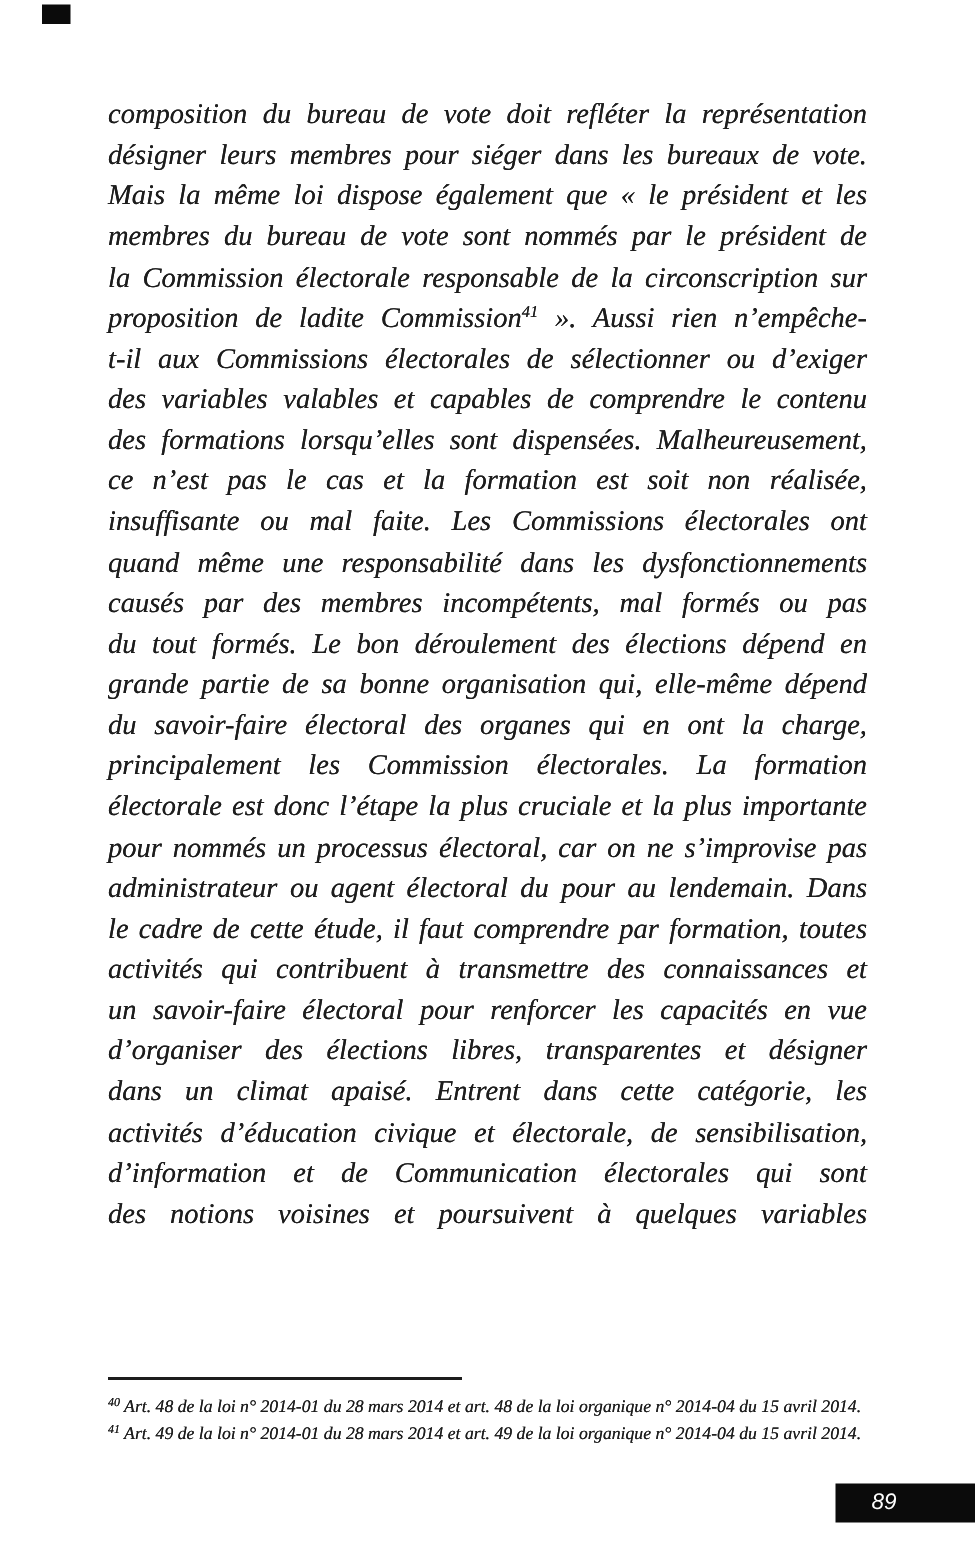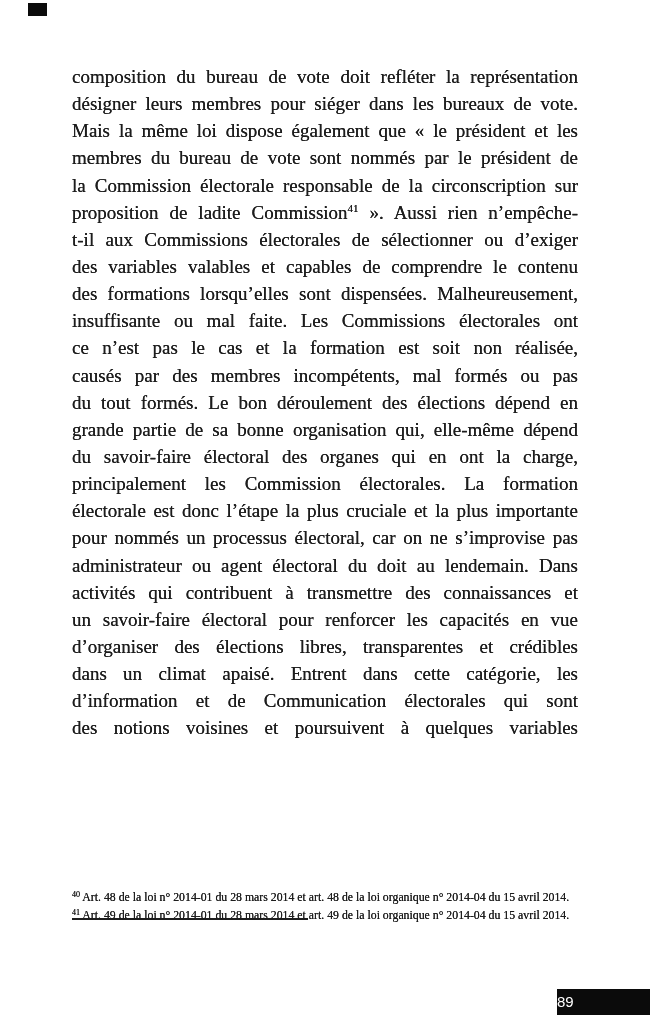--- a/index.html
+++ b/index.html
@@ -8,20 +8,21 @@
     background: #ffffff;
   }
   .page {
     position: relative;
     width: 650px;
     height: 1036px;
     background: #ffffff;
     overflow: hidden;
     font-family: "Liberation Serif", "DejaVu Serif", serif;
     color: #1d1d1d;
+    font-style: italic;
   }
   .corner-mark {
     position: absolute;
     left: 28px;
     top: 3px;
     width: 19px;
     height: 13px;
     background: #0b0b0b;
   }
   .body-paragraph {
@@ -50,21 +51,21 @@
     position: absolute;
     left: 72px;
     top: 918px;
     width: 236px;
     height: 2px;
     background: #1d1d1d;
   }
   .footnotes {
     position: absolute;
     left: 72px;
-    top: 888px;
+    top: 928px;
     width: 520px;
     font-size: 11.8px;
     line-height: 18.2px;
     white-space: nowrap;
     text-shadow: 0 0 0.25px currentColor;
   }
   .footnotes sup {
     font-size: 8px;
     line-height: 0;
     vertical-align: baseline;
@@ -74,21 +75,21 @@
   .folio-box {
     position: absolute;
     left: 557px;
     top: 989px;
     width: 93px;
     height: 26px;
     background: #0b0b0b;
   }
   .folio-box .num {
     display: block;
-    padding-left: 0;
+    padding-left: 24px;
     line-height: 26px;
     font-size: 15px;
     font-family: "Liberation Sans", "DejaVu Sans", sans-serif;
     color: #ffffff;
   }
 </style>
 </head>
 <body>
 
 <div class="page">
@@ -98,34 +99,37 @@
   <div class="body-paragraph">
       <div class="line"><span>composition du bureau de vote doit refléter la représentation</span></div>
       <div class="line"><span>désigner leurs membres pour siéger dans les bureaux de vote.</span></div>
       <div class="line"><span>Mais la même loi dispose également que « le président et les</span></div>
       <div class="line"><span>membres du bureau de vote sont nommés par le président de</span></div>
       <div class="line"><span>la Commission électorale responsable de la circonscription sur</span></div>
       <div class="line"><span>proposition de ladite Commission</span><sup>41</sup><span> ». Aussi rien n’empêche-</span></div>
       <div class="line"><span>t-il aux Commissions électorales de sélectionner ou d’exiger</span></div>
       <div class="line"><span>des variables valables et capables de comprendre le contenu</span></div>
       <div class="line"><span>des formations lorsqu’elles sont dispensées. Malheureusement,</span></div>
+      <div class="line"><span>ce n’est pas le cas et la formation est soit non réalisée,</span></div>
       <div class="line"><span>insuffisante ou mal faite. Les Commissions électorales ont</span></div>
-      <div class="line"><span>ce n’est pas le cas et la formation est soit non réalisée,</span></div>
+      <div class="line"><span>quand même une responsabilité dans les dysfonctionnements</span></div>
       <div class="line"><span>causés par des membres incompétents, mal formés ou pas</span></div>
       <div class="line"><span>du tout formés. Le bon déroulement des élections dépend en</span></div>
       <div class="line"><span>grande partie de sa bonne organisation qui, elle-même dépend</span></div>
       <div class="line"><span>du savoir-faire électoral des organes qui en ont la charge,</span></div>
       <div class="line"><span>principalement les Commission électorales. La formation</span></div>
       <div class="line"><span>électorale est donc l’étape la plus cruciale et la plus importante</span></div>
       <div class="line"><span>pour nommés un processus électoral, car on ne s’improvise pas</span></div>
-      <div class="line"><span>administrateur ou agent électoral du doit au lendemain. Dans</span></div>
+      <div class="line"><span>administrateur ou agent électoral du pour au lendemain. Dans</span></div>
+      <div class="line"><span>le cadre de cette étude, il faut comprendre par formation, toutes</span></div>
       <div class="line"><span>activités qui contribuent à transmettre des connaissances et</span></div>
       <div class="line"><span>un savoir-faire électoral pour renforcer les capacités en vue</span></div>
-      <div class="line"><span>d’organiser des élections libres, transparentes et crédibles</span></div>
+      <div class="line"><span>d’organiser des élections libres, transparentes et désigner</span></div>
       <div class="line"><span>dans un climat apaisé. Entrent dans cette catégorie, les</span></div>
+      <div class="line"><span>activités d’éducation civique et électorale, de sensibilisation,</span></div>
       <div class="line"><span>d’information et de Communication électorales qui sont</span></div>
       <div class="line"><span>des notions voisines et poursuivent à quelques variables</span></div>
     </div>
 
   <div class="footnote-sep"></div>
 
   <div class="footnotes">
       <div><sup>40</sup><span> Art. 48 de la loi n° 2014-01 du 28 mars 2014 et art. 48 de la loi organique n° 2014-04 du 15 avril 2014.</span></div>
       <div><sup>41</sup><span> Art. 49 de la loi n° 2014-01 du 28 mars 2014 et art. 49 de la loi organique n° 2014-04 du 15 avril 2014.</span></div>
     </div>

